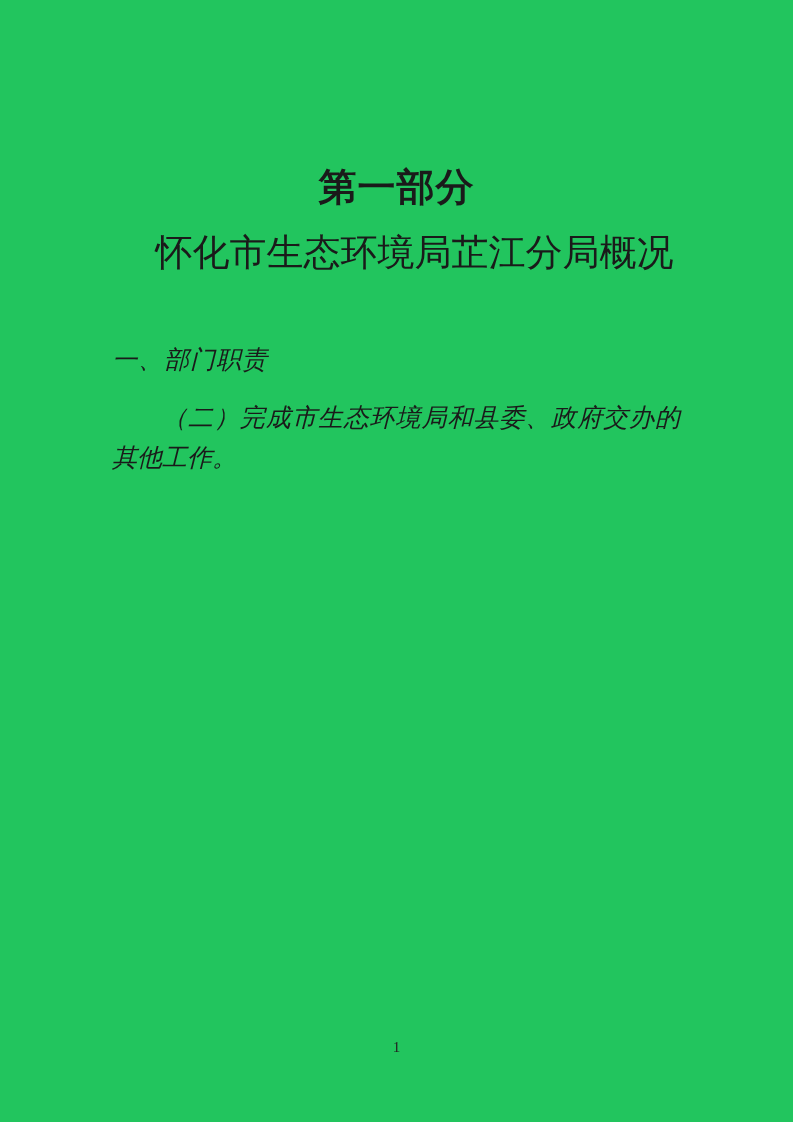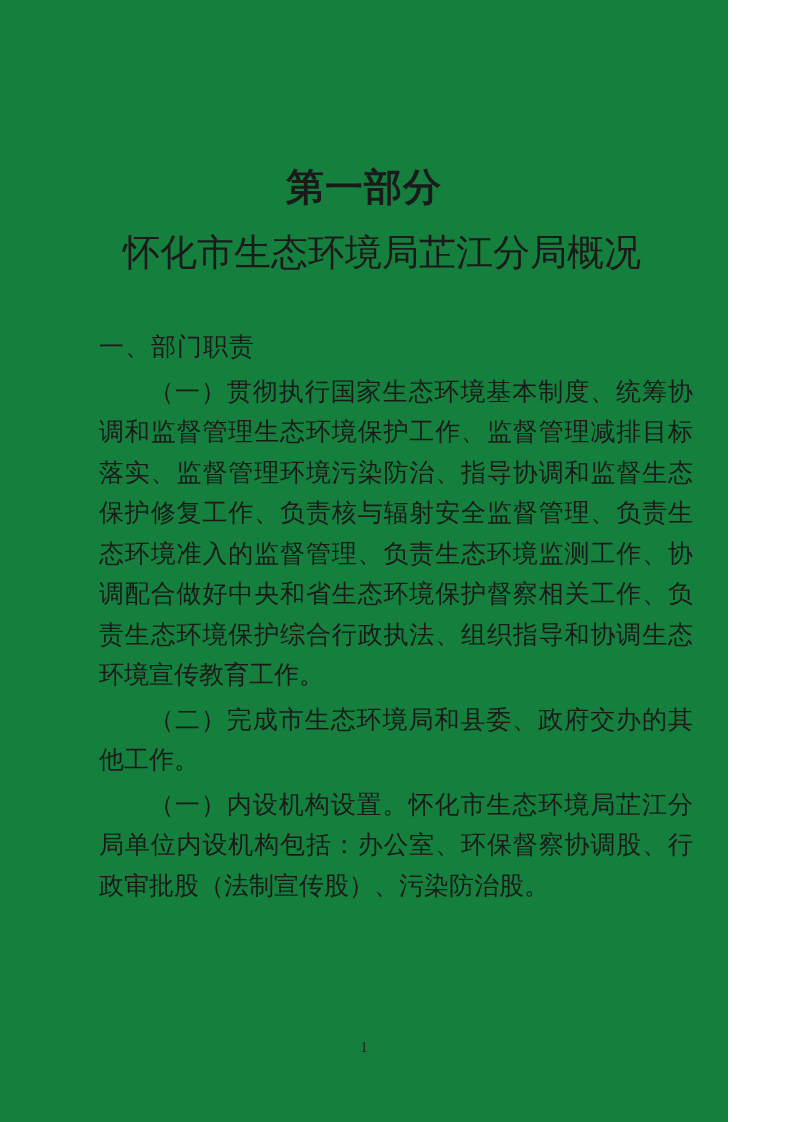--- a/index.html
+++ b/index.html
@@ -2,23 +2,23 @@
 <html><head>
 <meta charset="utf-8">
 <style>
   html, body {
     margin: 0;
     padding: 0;
     background: #ffffff;
   }
   .page {
     position: relative;
-    width: 728px;
+    width: 793px;
     height: 1122px;
-    background: #15803d;
+    background: #22c55e;
     font-family: "Liberation Sans", sans-serif;
     color: #1a1a1a;
     overflow: hidden;
   }
   .doc-title {
     position: absolute;
     top: 164px;
     left: 0;
     width: 100%;
     margin: 0;
@@ -43,22 +43,23 @@
     position: absolute;
     top: 322px;
     left: 95px;
     width: 602px;
     font-size: 25px;
     line-height: 40.5px;
     text-align: justify;
     text-justify: inter-ideograph;
   }
   .doc-body p {
-    margin: 4px;
+    margin: 17px;
     padding: 0;
+    font-style: italic;
   }
   .para {
     text-indent: 2em;
   }
   .sec-heading {
     text-indent: 0;
     letter-spacing: 1px;
   }
   .page-number {
     position: absolute;
@@ -76,20 +77,18 @@
 <body>
 
 <div class="page">
 
   <h1 class="doc-title">第一部分</h1>
 
   <h2 class="doc-subtitle">怀化市生态环境局芷江分局概况</h2>
 
   <div class="doc-body">
     <p class="sec-heading">一、部门职责</p>
-    <p class="para">（一）贯彻执行国家生态环境基本制度、统筹协调和监督管理生态环境保护工作、监督管理减排目标落实、监督管理环境污染防治、指导协调和监督生态保护修复工作、负责核与辐射安全监督管理、负责生态环境准入的监督管理、负责生态环境监测工作、协调配合做好中央和省生态环境保护督察相关工作、负责生态环境保护综合行政执法、组织指导和协调生态环境宣传教育工作。</p>
     <p class="para">（二）完成市生态环境局和县委、政府交办的其他工作。</p>
-    <p class="para">（一）内设机构设置。怀化市生态环境局芷江分局单位内设机构包括：办公室、环保督察协调股、行政审批股（法制宣传股）、污染防治股。</p>
   </div>
 
   <div class="page-number">1</div>
 
 </div>
 
 </body></html>

